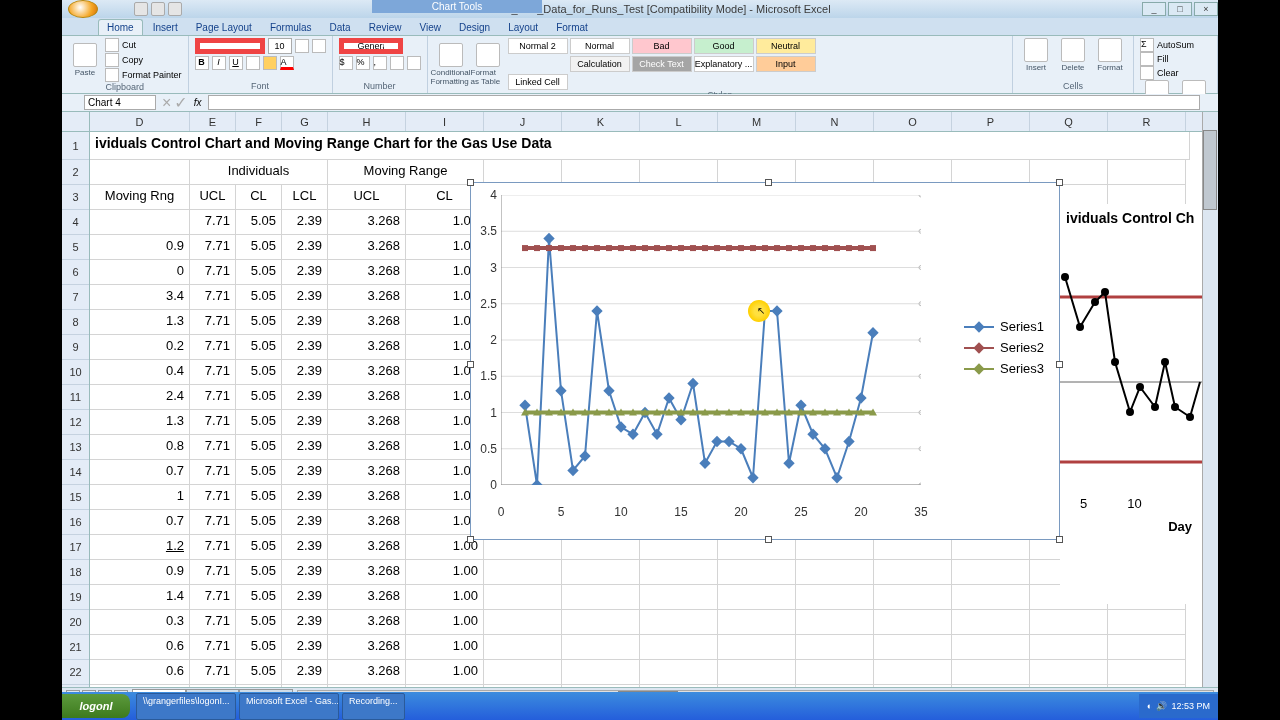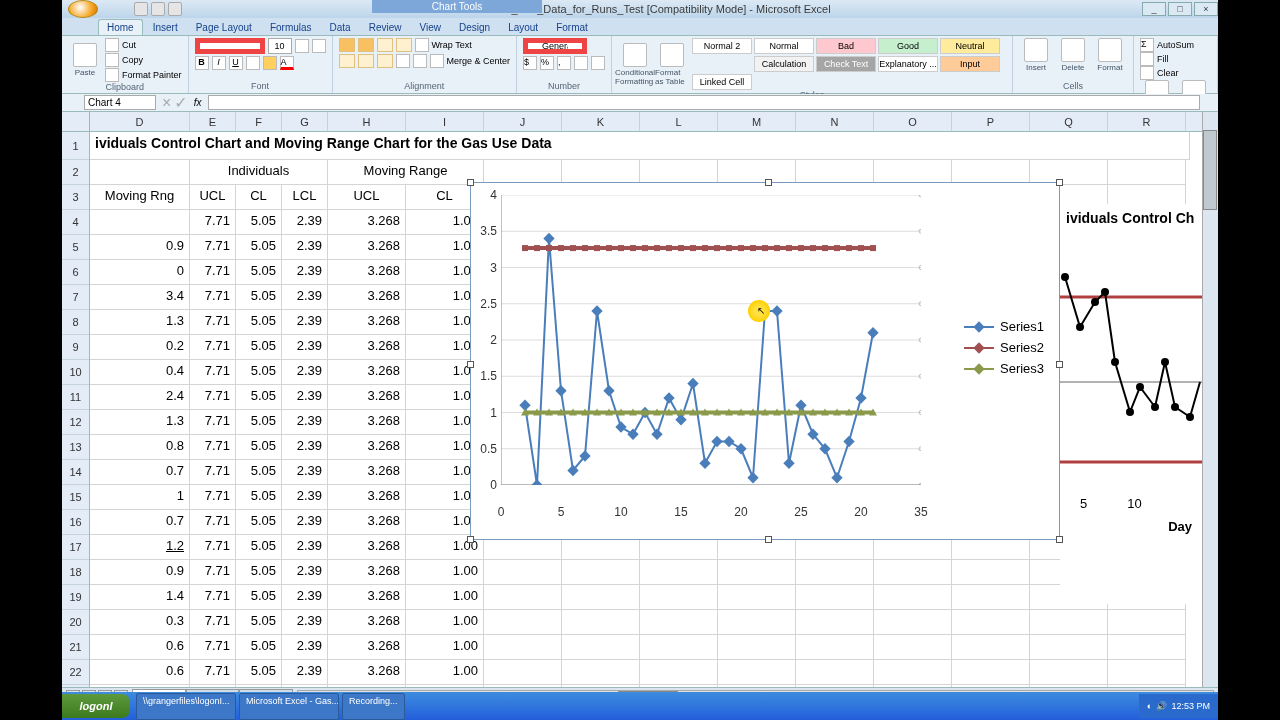--- a/index.html
+++ b/index.html
@@ -142,42 +142,20 @@
         <div class="group-row" style="margin-top:2px">
           <div class="small-ico" style="font-weight:bold;text-align:center">B</div>
           <div class="small-ico" style="font-style:italic;text-align:center">I</div>
           <div class="small-ico" style="text-decoration:underline;text-align:center">U</div>
           <div class="small-ico"></div>
           <div class="small-ico" style="background:#ffd060"></div>
           <div class="small-ico" style="border-bottom:3px solid red">A</div>
         </div>
       </div>
       <div class="group-label">Font</div>
-    </div>
-    <div class="group">
-      <div>
-        <div class="group-row">
-          <div class="align-btn sel"></div>
-          <div class="align-btn sel"></div>
-          <div class="align-btn"></div>
-          <div class="align-btn"></div>
-          <div class="small-ico"></div>
-            <span>Wrap Text</span>
-        </div>
-        <div class="group-row" style="margin-top:2px">
-          <div class="align-btn"></div>
-          <div class="align-btn"></div>
-          <div class="align-btn"></div>
-          <div class="small-ico"></div>
-          <div class="small-ico"></div>
-          <div class="small-ico"></div>
-            <span>Merge &amp; Center</span>
-        </div>
-      </div>
-      <div class="group-label">Alignment</div>
     </div>
     <div class="group">
       <div>
         <div class="group-row">
             <input class="font-name" style="width: 64px;" value="General">
           </div>
         <div class="group-row" style="margin-top:2px">
           <div class="small-ico">$</div>
           <div class="small-ico">%</div>
           <div class="small-ico">,</div>

